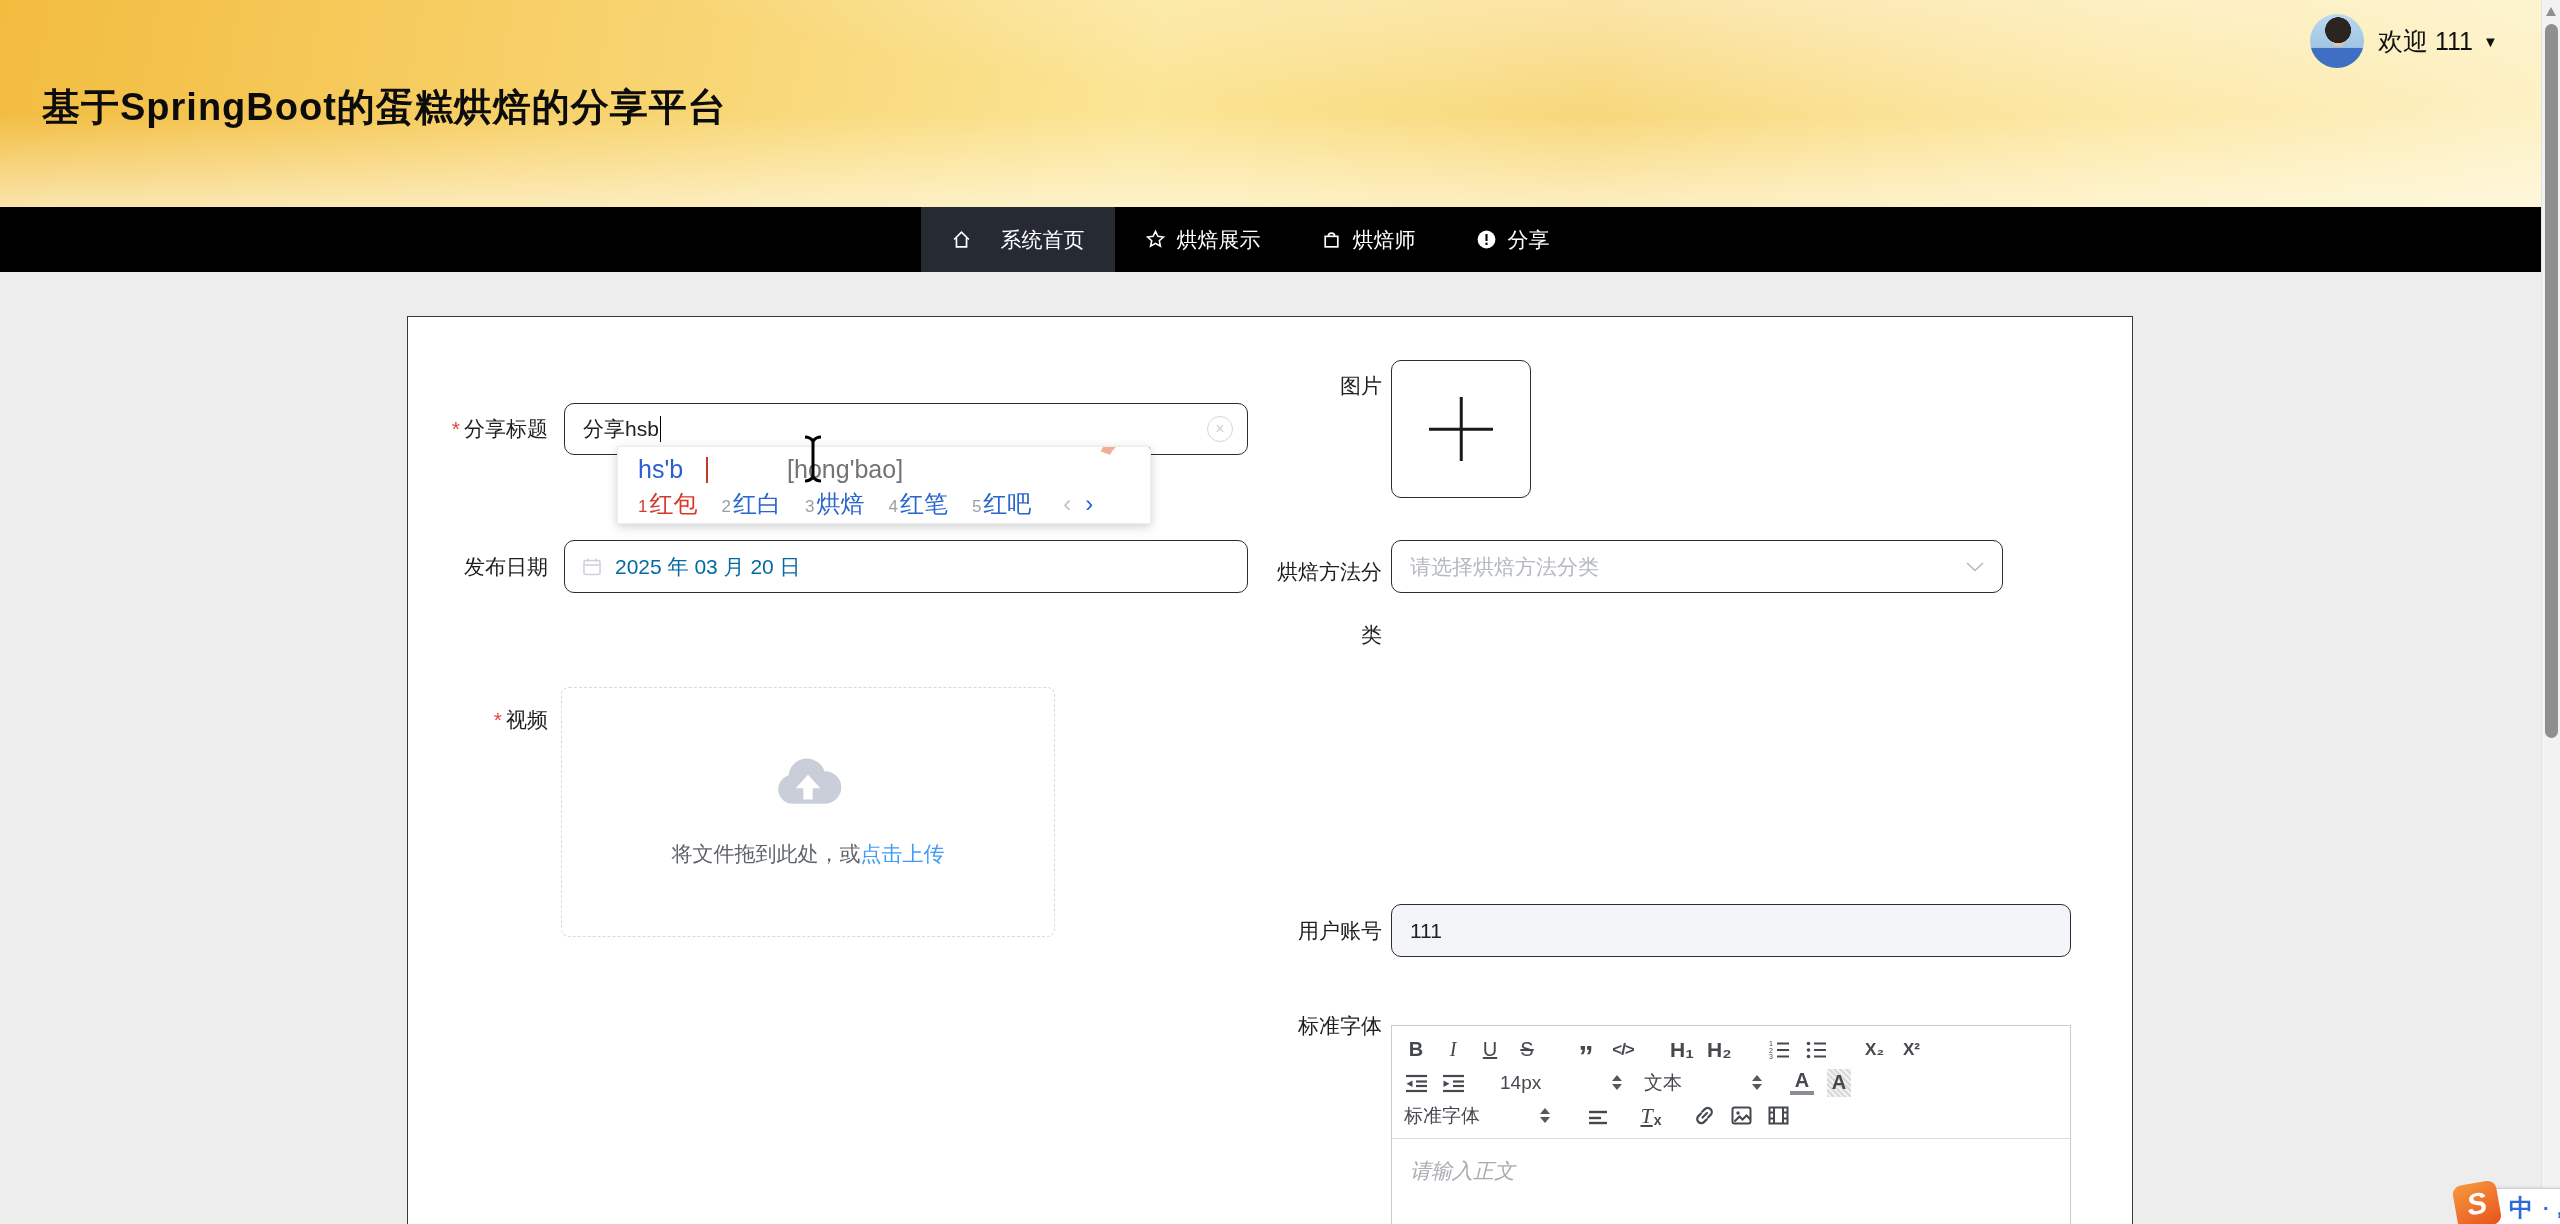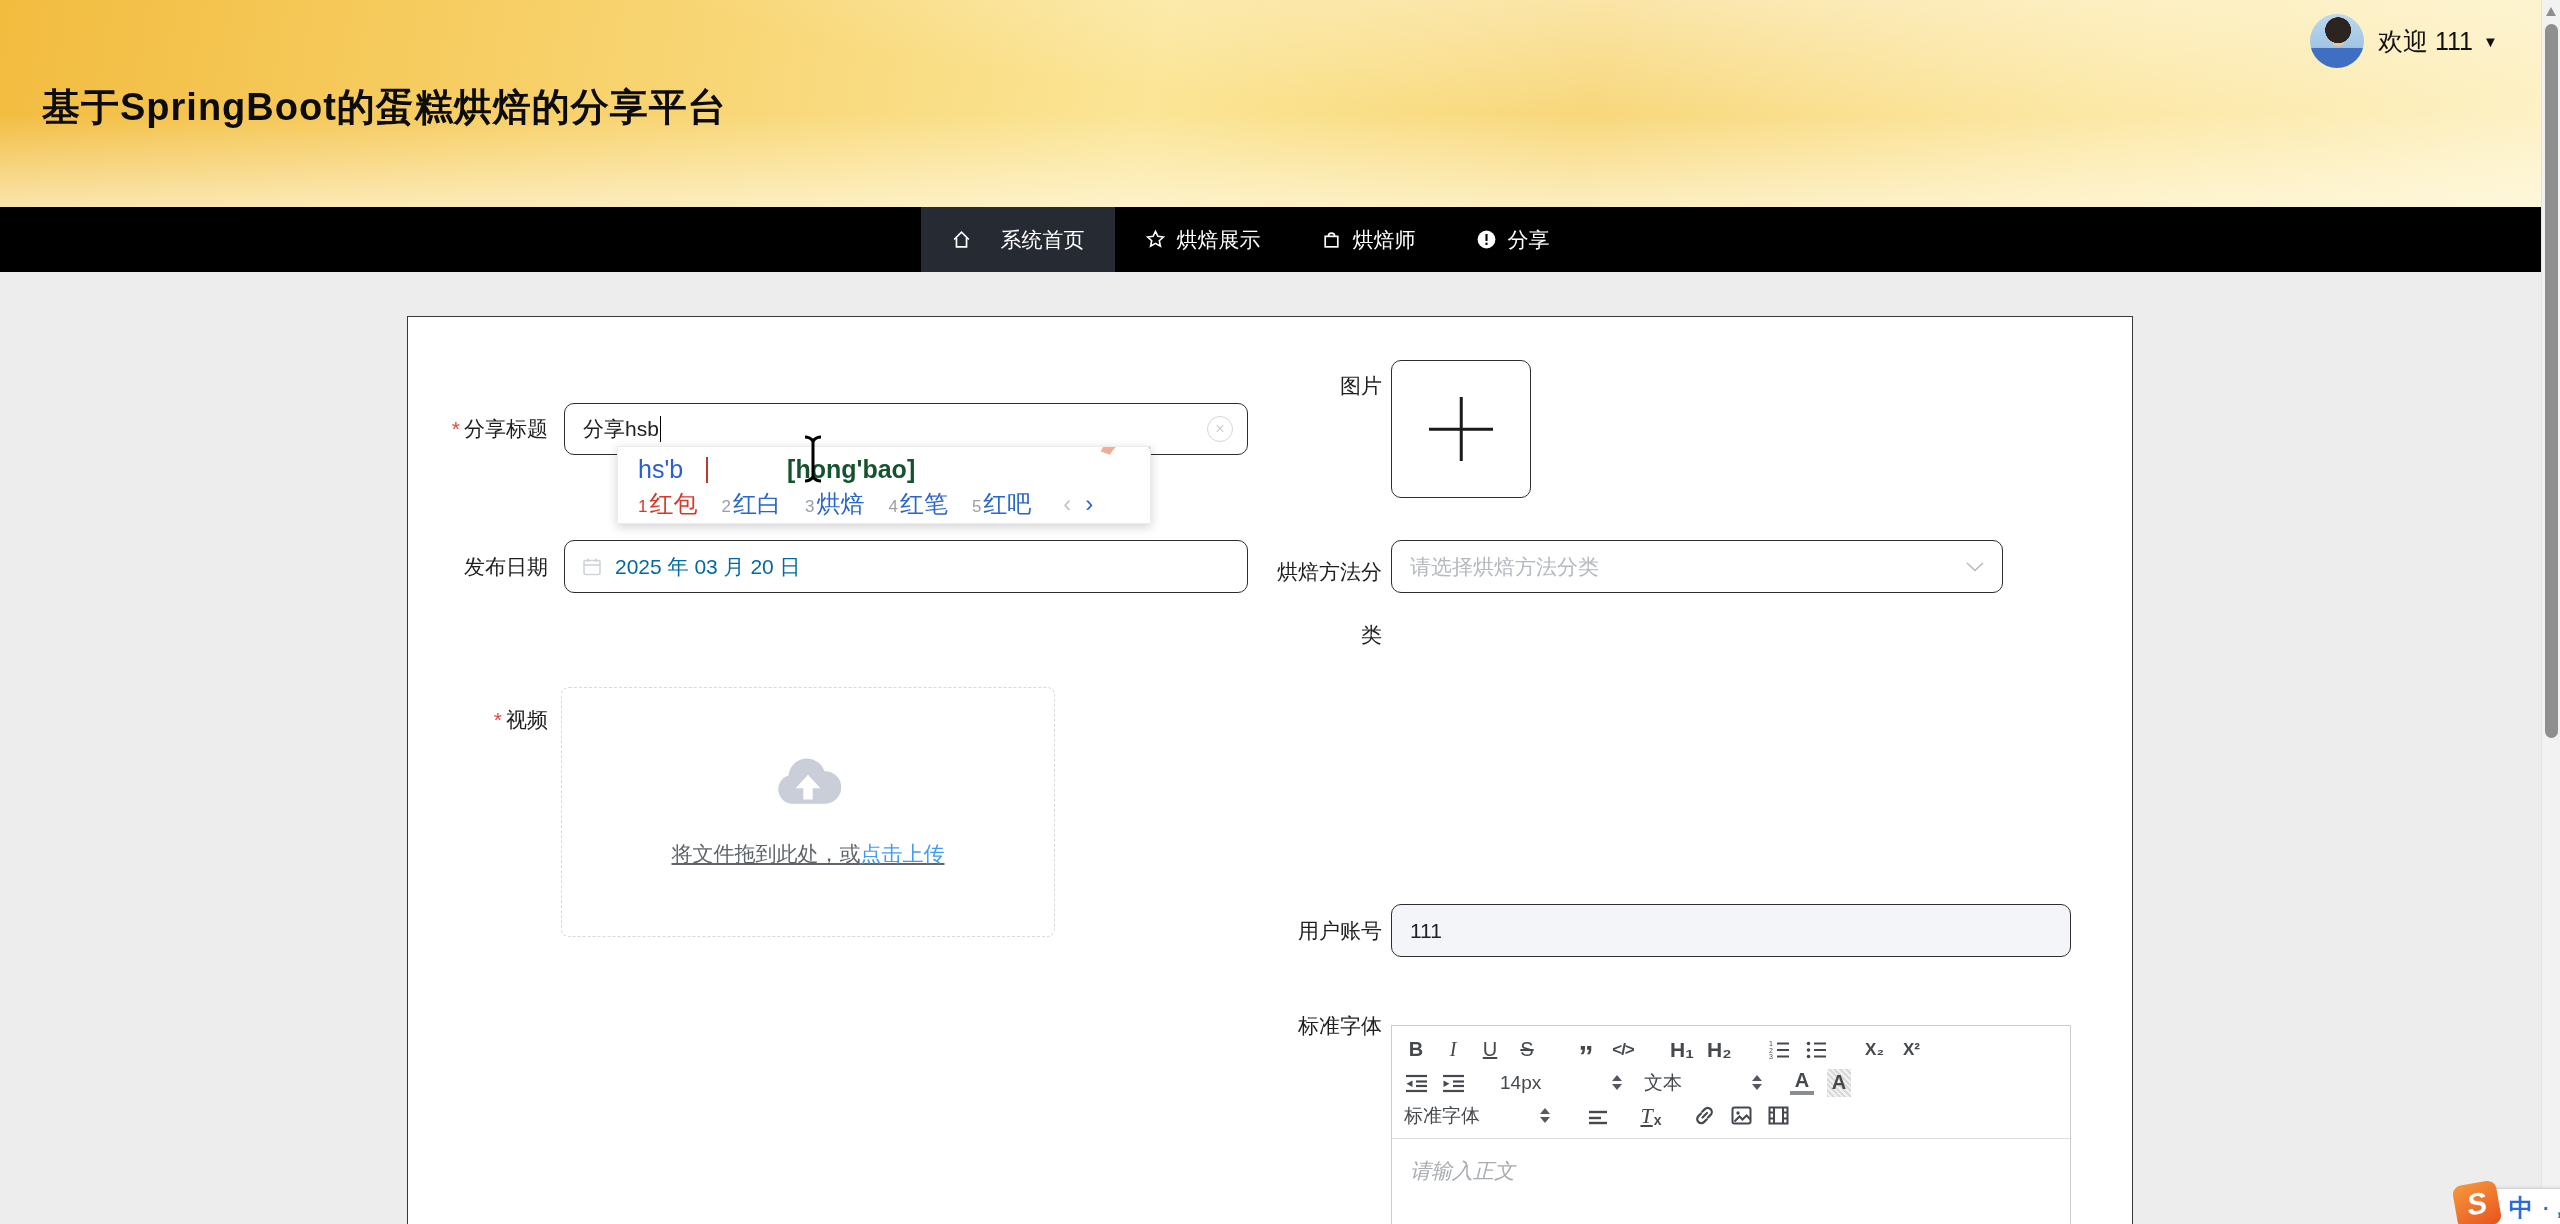--- a/index.html
+++ b/index.html
@@ -53,21 +53,21 @@
   .ph { color:#b4b8bf; }
   .sel-chevron { position:absolute; right:18px; top:50%; transform:translateY(-50%); }
 
   .upload-img { position:absolute; width:140px; height:138px; border:1.5px solid #2d2d30; border-radius:10px;
                 cursor:pointer; }
   .plus-h { position:absolute; left:50%; top:50%; width:64px; height:2.5px; background:#1a1a1a; transform:translate(-50%,-50%); }
   .plus-v { position:absolute; left:50%; top:50%; width:2.5px; height:64px; background:#1a1a1a; transform:translate(-50%,-50%); }
 
   .upload-video { position:absolute; left:153px; top:370px; width:494px; height:250px;
                   border:1.5px dashed #d6d9de; border-radius:8px; background:#fff; cursor:pointer; text-align:center; }
-  .upload-video .tip { margin-top:26px; font-size:21px; color:#5f646b;text-decoration:underline; }
+  .upload-video .tip { margin-top:26px; font-size:21px; color:#5f646b; }
   .upload-video .tip a { color:#3f9bf5; text-decoration:none; cursor:pointer; }
   .upload-video svg { margin-top:62px; }
 
   .inp.disabled { background:#f3f5f9; }
 
   
   .editor { position:absolute; left:983px; top:708px; width:680px; height:212px;
             border:1px solid #c9ccd1; background:#fff; }
   .tbar { padding:7px 12px 6px 12px; color:#45494e; }
   .trow { display:flex; align-items:center; height:33px; }
@@ -93,21 +93,21 @@
   .tb .tx-x { font-weight:700; font-size:14px; margin-left:1px; margin-top:8px; }
   .sepline { border-top:1px solid #dcdcdc; }
   .editor .body-ph { padding:18px; font-size:21px; color:#a8abb0; font-style:italic; }
 
   
   .ime { position:absolute; left:617px; top:446px; width:534px; height:78px; background:#fff;
          border:1px solid #ececec; box-shadow:0 3px 10px rgba(0,0,0,.18); z-index:30; overflow:hidden; }
   .ime .row1 { display:flex; align-items:center; padding:8px 0 0 20px; font-size:25px;gap:21px; }
   .ime .comp { color:#2a5fd0; }
   .ime .ccaret { width:2px; height:26px; background:#c0392b; margin:0 2px; }
-  .ime .hint { color:#14532d; margin-left:56px;font-weight:bold; }
+  .ime .hint { color:#737373; margin-left:56px; }
   .ime .row2 { display:flex; align-items:center; padding:4px 0 0 20px; font-size:24px; }
   .cand { display:flex; align-items:baseline; margin-right:24px; cursor:pointer; }
   .cand .n { font-size:17px; color:#9aa0a6; margin-right:2px; }
   .cand .t { color:#2a66cc; }
   .cand.first .n, .cand.first .t { color:#d6382a; }
   .ime .pg { display:flex; align-items:center; gap:14px; margin-left:8px; font-size:24px; }
   .ime .pg .prev { color:#c3c3c3; cursor:pointer; }
   .ime .pg .next { color:#2a66cc; cursor:pointer; }
   .ime .swirl { position:absolute; right:-12px; top:-16px; width:64px; height:56px;
                 border:10px solid rgba(233,106,60,.55); border-radius:50%;

